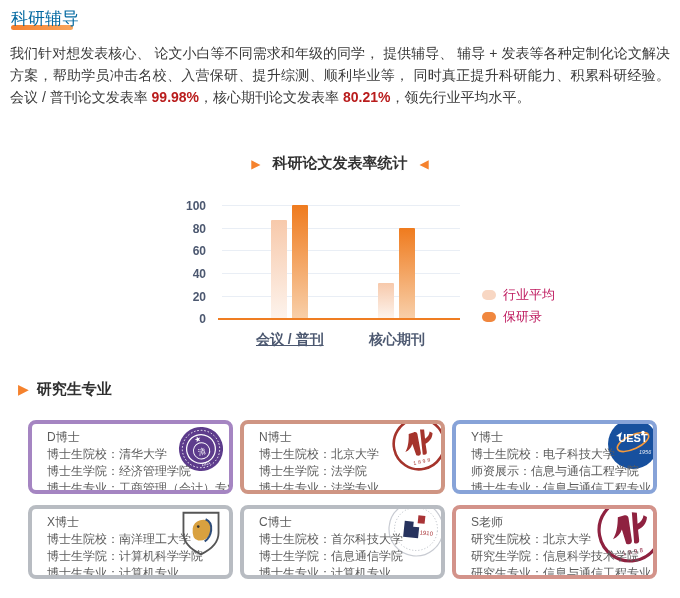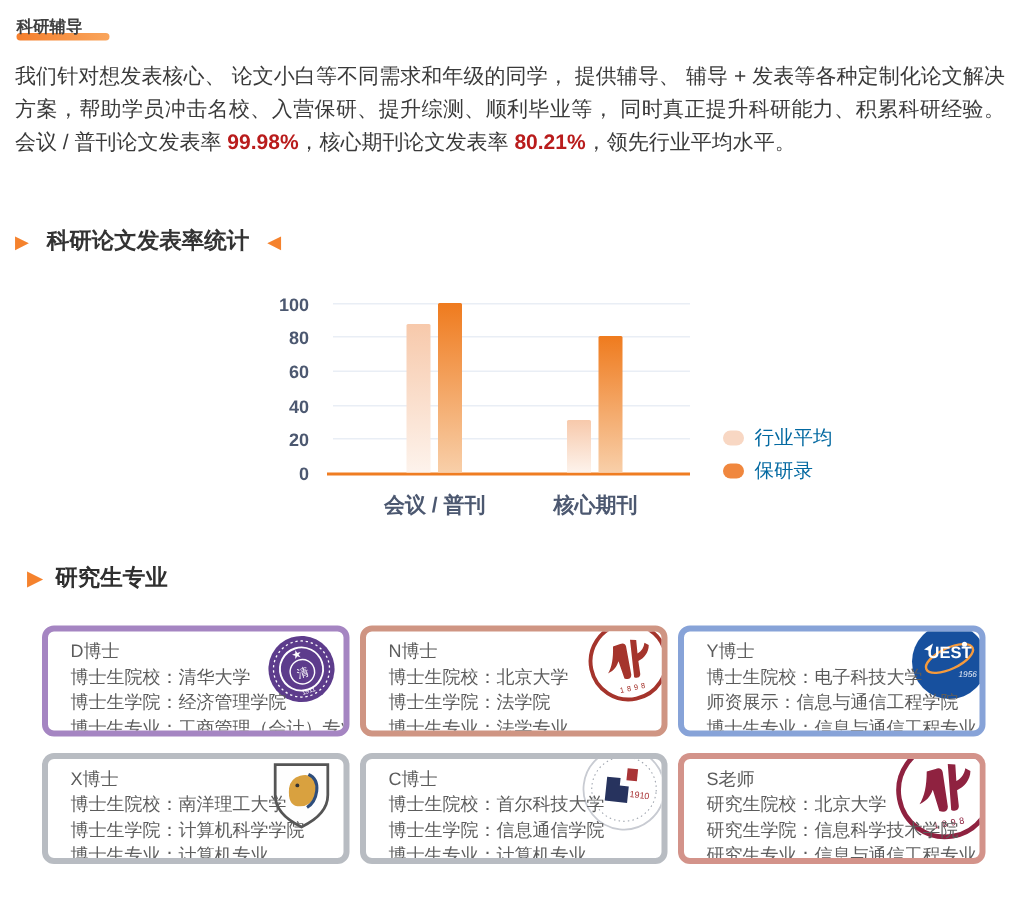--- a/index.html
+++ b/index.html
@@ -4,46 +4,46 @@
 <style>
   html,body{margin:0;padding:0}
   body{
     width:680px;height:598px;overflow:hidden;background:#fff;
     font-family:"Liberation Sans","DejaVu Sans",sans-serif;color:#333;
   }
   .page{padding:8px 10px 0;position:relative}
 
   
   .h1wrap{display:inline-block}
-  .h1{font-size:11px;font-weight:bold;color:#404040;line-height:1.25;position:relative;z-index:1;padding-left:1px}
+  .h1{font-size:17px;font-weight:normal;color:#0369a1;line-height:1.25;position:relative;z-index:1;padding-left:1px}
   .h1-bar{height:5px;border-radius:3px;width:62px;margin:-4px 0 0 1px;
     background:linear-gradient(90deg,#f57f2d,#f9a55c)}
 
   
   .intro{margin-top:12px;font-size:14px;line-height:22px;color:#3a3a3a;text-align:justify}
   .intro .stat{color:#b91c1c;font-weight:bold}
 
   
-  .chart-title{margin-top:46px;text-align:left;font-size:15px;font-weight:bold;color:#333;height:16px}
+  .chart-title{margin-top:46px;text-align:center;font-size:15px;font-weight:bold;color:#333;height:16px}
   .tri{color:#f5822d;font-size:12px}
   .tri-l{margin-right:12px}.tri-r{margin-left:12px}
   .chart{position:relative;height:150px;margin-top:36px}
   .ylabels{position:absolute;left:150px;top:0;width:54px;height:113px}
   .ylabel{position:absolute;right:8px;font-size:12px;font-weight:bold;color:#4c5870}
   .plot{position:absolute;left:212px;top:0;width:238px;height:113px}
   .gridline{position:absolute;left:0;right:0;height:1px;background:#e9eef5}
   .axis{position:absolute;left:-4px;right:0;bottom:-1px;height:2px;background:#ef7d22}
   .bar-group{position:absolute;bottom:1px;display:flex;align-items:flex-end;gap:5px}
   .bar{width:16px;border-radius:1px 1px 0 0}
   .cat-label{position:absolute;top:125px;width:100px;text-align:center;
     font-size:14px;font-weight:bold;color:#4c5870;white-space:nowrap}
   .legend{position:absolute;left:472px;top:78px}
   .legend-item{display:flex;align-items:center;height:22px}
   .legend-swatch{width:14px;height:10px;border-radius:5px;margin-right:7px}
-  .legend-label{font-size:13px;color:#0369a1}
+  .legend-label{font-size:13px;color:#be185d}
 
   
   .section-head{margin-top:24px;padding-left:8px;display:flex;align-items:center;
     font-size:15px;font-weight:bold;color:#2f2f2f;height:18px}
   .section-head .tri2{color:#f5822d;font-size:14px;margin-right:8px}
   .cards{margin:22px 0 0 18px;display:grid;grid-template-columns:repeat(3,205px);gap:11px 7px}
   .card{position:relative;height:74px;border:4px solid #7f1d1d;border-radius:8px;background:#fff;
     overflow:hidden;padding:5px 8px 0 15px;box-sizing:border-box}
   .card-name,.card-line{font-size:12px;color:#5c5c5c;line-height:17px;white-space:nowrap;position:relative;z-index:1}
   .card-logo{position:absolute;z-index:0}
@@ -84,21 +84,21 @@
       <div class="axis"></div>
     <div class="gridline" style="bottom: 22.6px;"></div>
         <div class="gridline" style="bottom: 45.2px;"></div>
         <div class="gridline" style="bottom: 67.8px;"></div>
         <div class="gridline" style="bottom: 90.4px;"></div>
         <div class="gridline" style="bottom: 113px;"></div>
         <div class="bar-group" style="left: 49.33px;">
           <div class="bar" style="height: 98.31px; background: linear-gradient(rgb(247, 201, 171), rgb(253, 243, 236));"></div>
           <div class="bar" style="height: 112.977px; background: linear-gradient(rgb(239, 123, 30), rgb(248, 207, 169));"></div>
         </div>
-        <div class="cat-label" style="left: 17.83px;">会议 / 普刊</div>
+        <div class="cat-label" style="left: 17.83px; text-decoration: underline;">会议 / 普刊</div>
         <div class="bar-group" style="left: 156.43px;">
           <div class="bar" style="height: 35.03px; background: linear-gradient(rgb(247, 201, 171), rgb(253, 243, 236));"></div>
           <div class="bar" style="height: 90.6373px; background: linear-gradient(rgb(239, 123, 30), rgb(248, 207, 169));"></div>
         </div>
         <div class="cat-label" style="left: 124.93px;">核心期刊</div>
       </div>
     <div class="legend">
         <div class="legend-item">
           <span class="legend-swatch" style="background: rgb(248, 215, 195);"></span>
           <span class="legend-label">行业平均</span>

